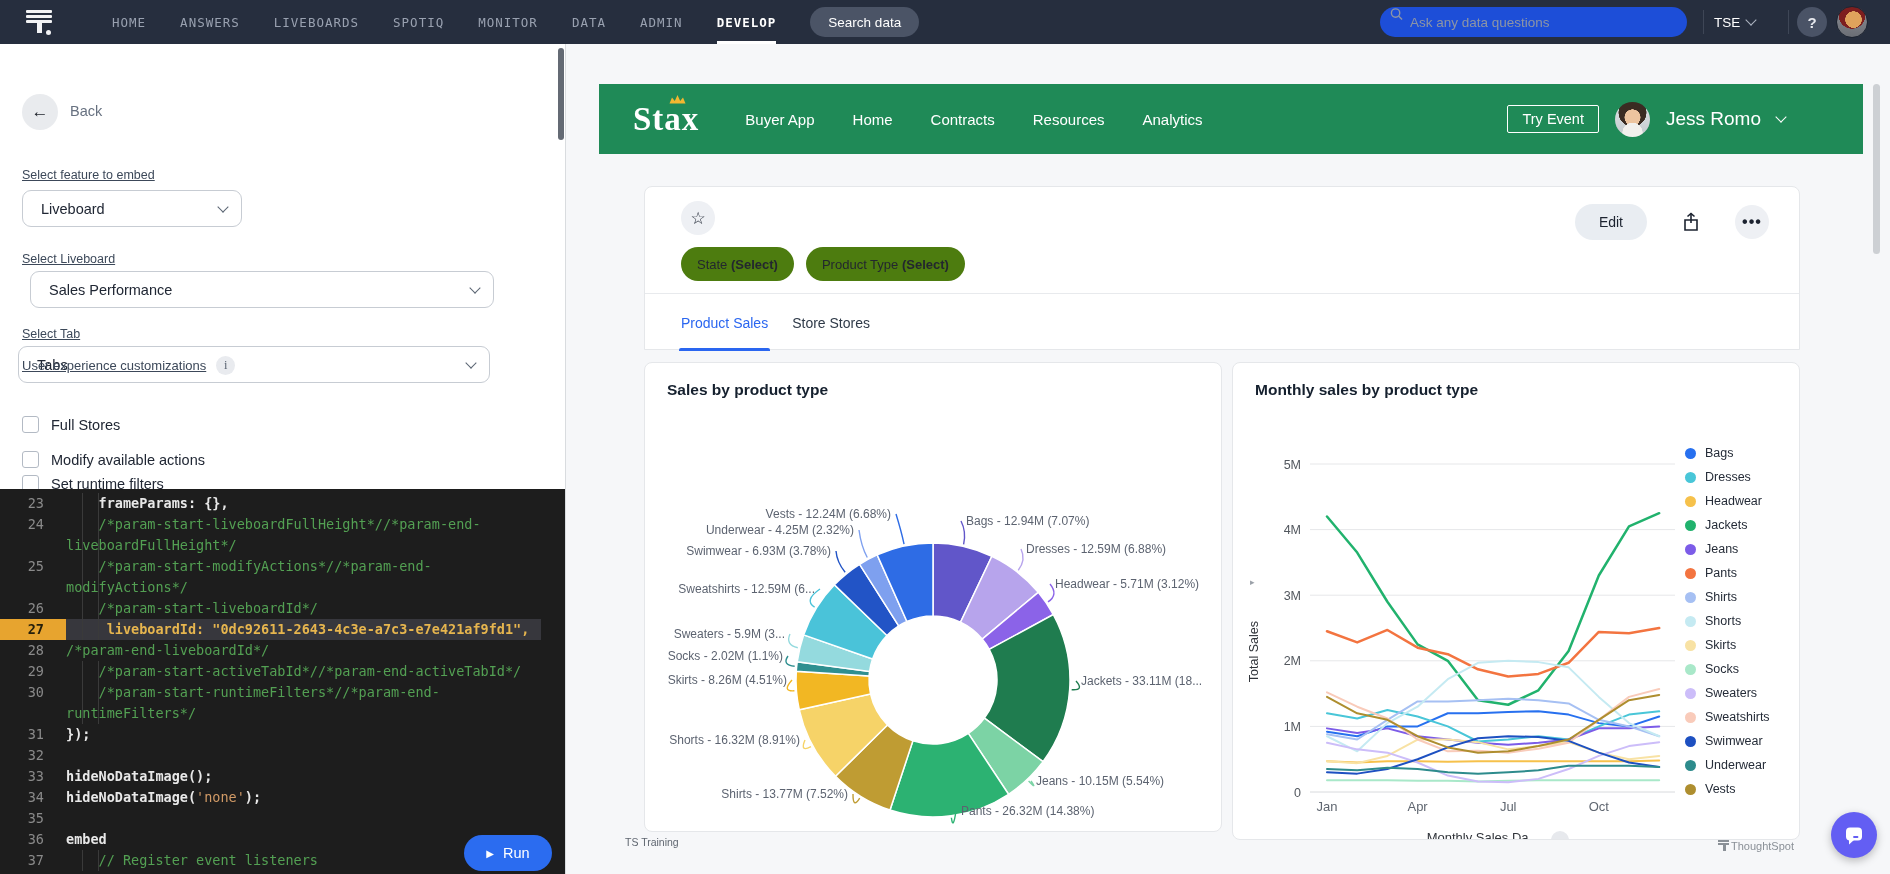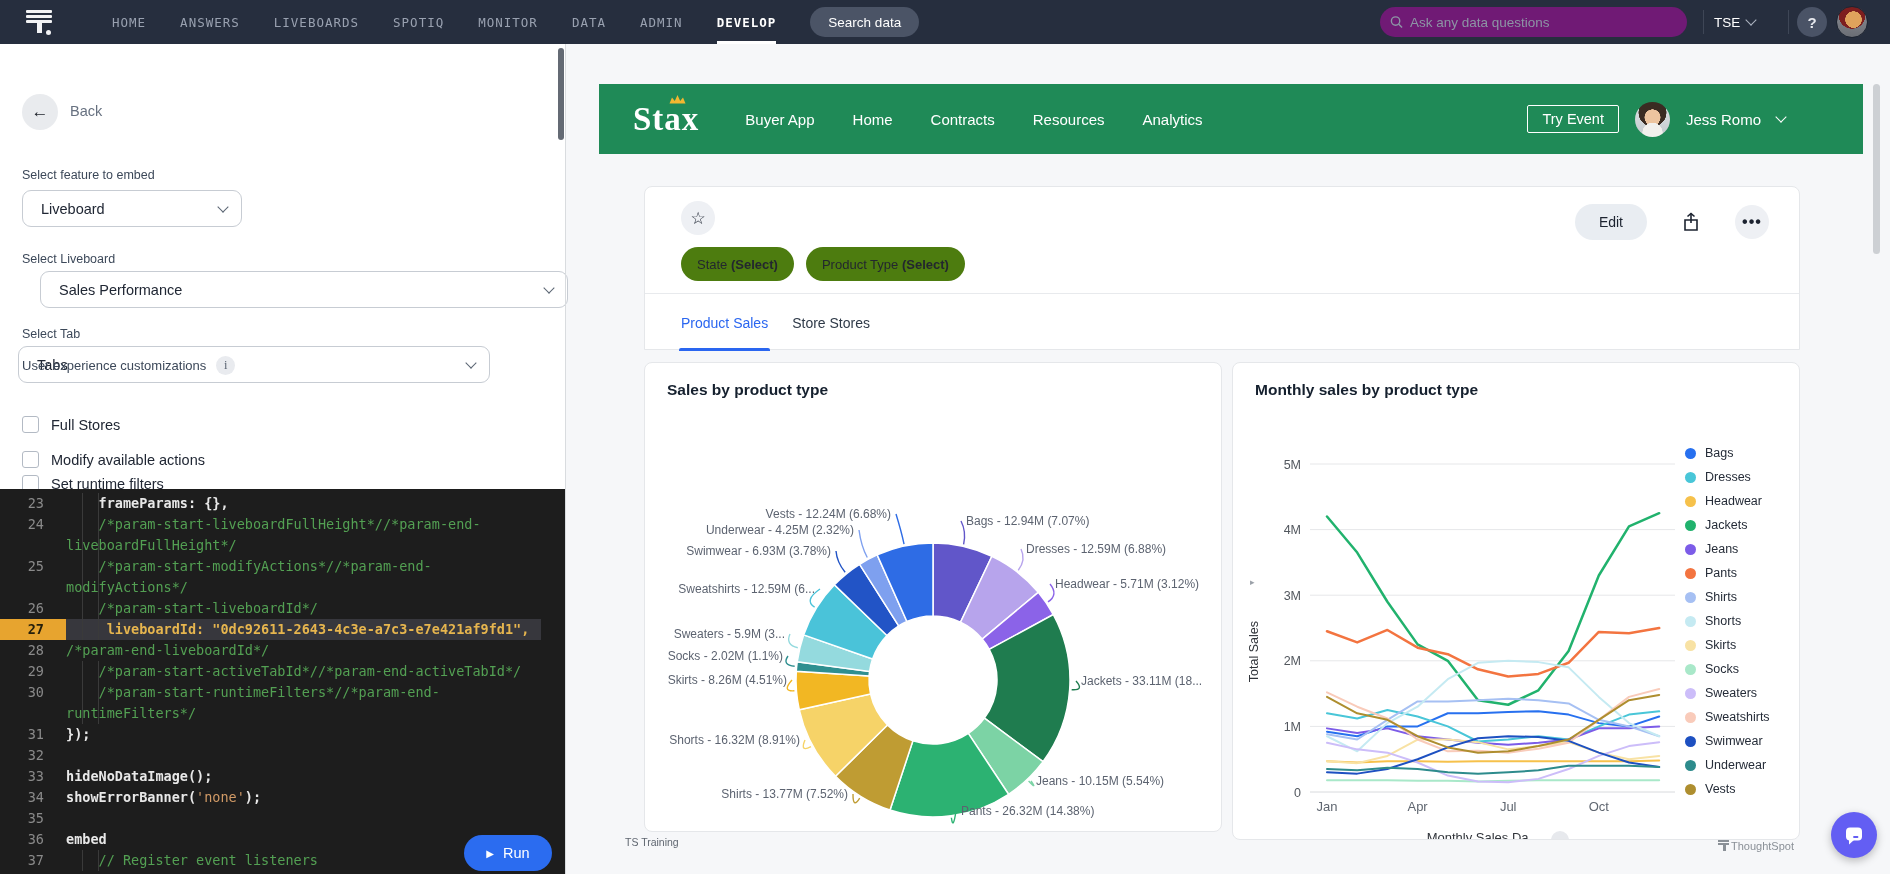--- a/index.html
+++ b/index.html
@@ -12,39 +12,39 @@
   .ts-logo { width:30px; height:28px; margin-left:26px; position:relative; }
   .ts-logo i { position:absolute; left:0; right:4px; height:3px; background:#f2f3f5; border-radius:1px; }
   .ts-logo i:nth-child(1){top:2px;} .ts-logo i:nth-child(2){top:7px;} .ts-logo i:nth-child(3){top:12px;}
   .ts-logo .stem { position:absolute; left:11px; top:12px; width:5px; height:13px; background:#f2f3f5; }
   .ts-logo .dot { position:absolute; left:20px; top:22px; width:5px; height:5px; background:#f2f3f5; border-radius:50%; }
   .nav-items { display:flex; gap:34px; margin-left:56px; }
   .nav-item { font-family:"DejaVu Sans Mono", monospace; font-size:12.5px; letter-spacing:1px; color:#99a1b0; height:44px; display:flex; align-items:center; position:relative; cursor:pointer; }
   .nav-item.active { color:#ffffff; font-weight:bold; }
   .nav-item.active::after { content:""; position:absolute; left:0; right:0; bottom:0; height:3px; background:#ffffff; }
   .searchdata-pill { margin-left:34px; height:30px; padding:0 18px; border-radius:15px; background:#4b5466; color:#fff; font-size:13.5px; display:flex; align-items:center; }
-  .ask-box { left:1380px; top:7px; width:307px; height:30px; border-radius:15px; background:#701a75; display:flex; align-items:center; padding:0 10px; }
+  .ask-box { left:1380px; top:7px; width:307px; height:30px; border-radius:15px; background:#1d4ed8; display:flex; padding:0 10px; }
   .ask-box input { background:transparent; border:0; outline:0; color:#c6ccd8; font-size:13.5px; width:100%; margin-left:7px; font-family:"Liberation Sans",sans-serif; }
   .ask-box input::placeholder { color:#8d95a5; }
   .nav-sep { top:10px; width:1px; height:24px; background:#3e4656; }
   .org-switch { left:1714px; top:0; height:44px; display:flex; align-items:center; gap:7px; color:#fff; font-size:13.5px; }
   .chev { width:8px; height:8px; border-right:1.5px solid #aeb5c2; border-bottom:1.5px solid #aeb5c2; transform:rotate(45deg); margin-top:-4px; }
   .help-circle { left:1797px; top:7px; width:30px; height:30px; border-radius:50%; background:#4a5366; color:#e8eaef; font-size:15px; font-weight:bold; display:flex; align-items:center; justify-content:center; }
   .nav-avatar { left:1836px; top:6px; width:32px; height:32px; border-radius:50%; background:
       radial-gradient(circle at 55% 42%, #e0a35c 0 34%, transparent 35%),
       radial-gradient(circle at 50% 28%, #7e1f1f 0 50%, transparent 51%),
       linear-gradient(#8c8f96,#6b6e75); border:1px solid #1c2330; }
 
   
   .left-panel { left:0; top:44px; width:565px; height:830px; background:#ffffff; z-index:10; }
   .v-divider { left:565px; top:44px; width:1px; height:830px; background:#d9dcdf; z-index:12; }
   .panel-scroll-thumb { left:558px; top:48px; width:6px; height:92px; background:#646a74; border-radius:3px; z-index:13; }
   .back-circle { left:22px; top:50px; width:36px; height:36px; border-radius:50%; background:#e9ebee; display:flex; align-items:center; justify-content:center; font-size:17px; color:#1a1f27; cursor:pointer; }
   .back-label { left:70px; top:59px; font-size:14.5px; color:#677180; }
-  .fieldlabel { font-size:12.5px; color:#3c4859; }
+  .fieldlabel { font-size:12.5px; color:#3c4859;text-decoration:underline; }
   .dd { border:1px solid #c7ccd3; border-radius:9px; height:37px; display:flex; align-items:center; justify-content:space-between; padding:0 14px 0 18px; font-size:14.5px; color:#202734; background:#fff; cursor:pointer; }
   .dd .chev { border-color:#5b6573; }
   .cust-row { left:22px; top:312px; display:flex; align-items:center; gap:10px; }
   .info-circle { width:19px; height:19px; border-radius:50%; background:#e9ebef; color:#5b6573; font-family:"Liberation Serif",serif; font-size:12.5px; display:flex; align-items:center; justify-content:center; }
   .check-row { position:absolute; left:22px; display:flex; align-items:center; gap:12px; }
   .checkbox { width:17px; height:17px; border:1.5px solid #b3bac4; border-radius:3px; background:#fff; }
   .check-label { font-size:14.5px; color:#202734; }
 
   
   .editor { left:0; top:489px; width:565px; height:385px; background:#1d1d1d; padding-top:4px; overflow:hidden; z-index:11; }
@@ -68,21 +68,21 @@
   .brand .crown { position:absolute; top:-7px; left:36px; }
   .app-links { display:flex; gap:38px; margin-left:46px; }
   .app-link { color:#ffffff; font-size:15px; cursor:pointer; }
   .embed-right { margin-left:auto; margin-right:78px; display:flex; align-items:center; gap:16px; }
   .try-event { border:1.5px solid #ffffff; color:#fff; font-size:14.5px; padding:5px 14px; border-radius:2px; cursor:pointer; background:transparent; font-family:"Liberation Sans",sans-serif; }
   .jess-avatar { width:35px; height:35px; border-radius:50%; background:
       radial-gradient(circle at 50% 88%, #f2f0ed 0 28%, transparent 29%),
       radial-gradient(circle at 50% 44%, #edc49f 0 30%, transparent 31%),
       radial-gradient(circle at 50% 30%, #3a2b22 0 46%, transparent 47%),
       linear-gradient(#dfe3e6,#c3c9cd); }
-  .jess-name { color:#fff; font-size:15px; }
+  .jess-name { color:#fff; font-size:19px; }
   .embed-right .chev { border-color:#fff; }
 
   .board-panel { left:644px; top:186px; width:1156px; height:164px; background:#fff; border:1px solid #e5e7ea; border-radius:8px 8px 0 0; z-index:4; }
   .star-circle { position:absolute; left:36px; top:14px; width:34px; height:34px; border-radius:50%; background:#eef0f4; display:flex; align-items:center; justify-content:center; font-size:17px; color:#1c2330; cursor:pointer; }
   .board-actions { position:absolute; right:30px; top:17px; display:flex; align-items:center; gap:29px; }
   .edit-pill { height:36px; padding:0 24px; border-radius:18px; background:#e9edf2; font-size:14px; color:#1c2330; display:flex; align-items:center; cursor:pointer; }
   .icon-btn { width:30px; height:30px; display:flex; align-items:center; justify-content:center; cursor:pointer; }
   .dots-circle { width:34px; height:34px; border-radius:50%; background:#eef0f4; display:flex; align-items:center; justify-content:center; font-weight:bold; color:#1c2330; letter-spacing:1px; cursor:pointer; }
   .chips-row { position:absolute; left:36px; top:60px; display:flex; gap:12px; }
   .chip { height:34px; border-radius:17px; background:#4d7c0f; display:flex; align-items:center; padding:0 16px; font-size:13px; color:#23272e; cursor:pointer; white-space:pre; }
@@ -168,21 +168,21 @@
       </div>
     <div class="abs back-label">Back</div>
 
     <div class="abs fieldlabel" style="left:22px;top:124px">Select feature to embed</div>
     <div class="abs dd" style="left:22px;top:146px;width:220px">
       <span>Liveboard</span>
         <span class="chev"></span>
     </div>
 
     <div class="abs fieldlabel" style="left:22px;top:208px">Select Liveboard</div>
-    <div class="abs dd" style="left:40px;top:227px;width:528px">
+    <div class="abs dd" style="left:30px;top:227px;width:464px">
       <span>Sales Performance</span>
         <span class="chev"></span>
     </div>
 
     <div class="abs fieldlabel" style="left:22px;top:283px">Select Tab</div>
     <div class="abs dd" style="left:18px;top:302px;width:472px">
       <span>Tabs</span>
         <span class="chev"></span>
     </div>
 
@@ -250,21 +250,21 @@
       <div class="cline">
         <span class="gut">32</span>
         <span class="cnt"></span>
       </div>
       <div class="cline">
         <span class="gut">33</span>
         <span class="cnt"><span class="seg-p">hideNoDataImage();</span></span>
       </div>
       <div class="cline">
         <span class="gut">34</span>
-        <span class="cnt"><span class="seg-p">showErrorBanner(</span><span class="seg-o">'none'</span><span class="seg-p">);</span></span>
+        <span class="cnt"><span class="seg-p">hideNoDataImage(</span><span class="seg-o">'none'</span><span class="seg-p">);</span></span>
       </div>
       <div class="cline">
         <span class="gut">35</span>
         <span class="cnt"></span>
       </div>
       <div class="cline">
         <span class="gut">36</span>
         <span class="cnt"><span class="seg-p">embed</span></span>
       </div>
       <div class="cline g">

